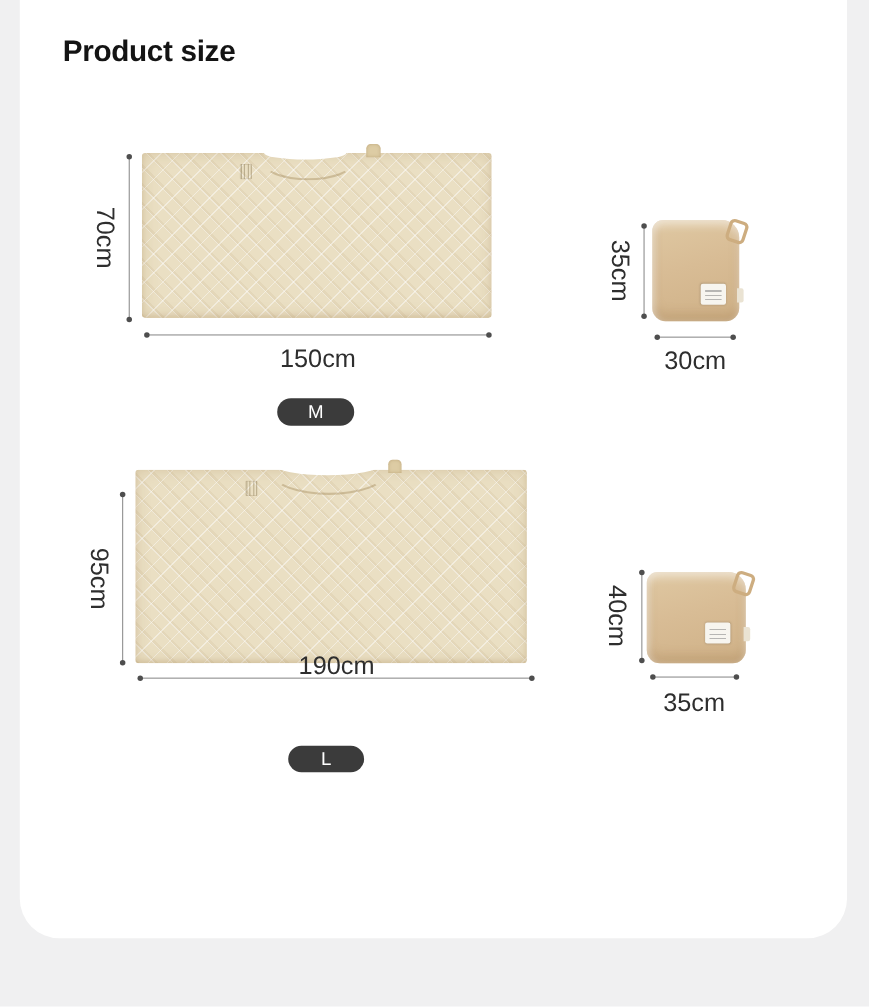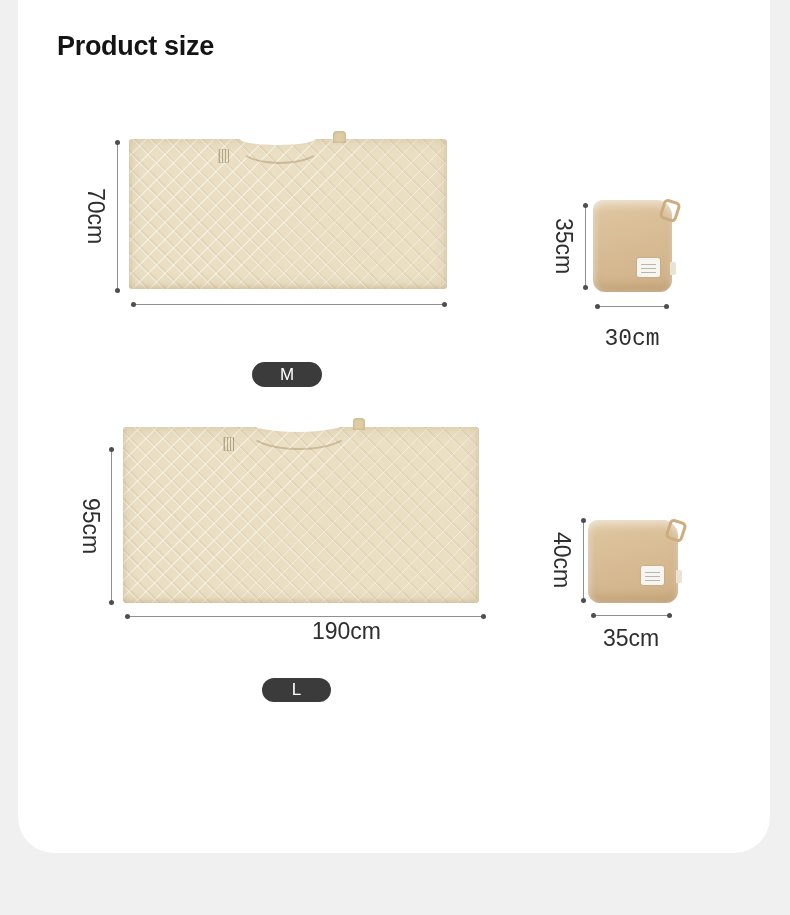--- a/index.html
+++ b/index.html
@@ -108,23 +108,23 @@
   .hline-lp{left:593px;top:615px;width:77px;}
   
   .dim-label{
     position:absolute;font-size:23px;color:#2e2e2e;text-align:center;white-space:nowrap;
   }
   .dim-label.v{width:80px;height:26px;line-height:26px;transform:rotate(90deg);}
   .dim-label.h{width:150px;height:28px;line-height:28px;}
   .vlabel-mb{left:56px;top:203px;}
   .hlabel-mb{left:214px;top:312px;}
   .vlabel-mp{left:524px;top:233px;}
-  .hlabel-mp{left:557px;top:325px;font-family:Liberation Mono, monospace;}
+  .hlabel-mp{left:557px;top:313px;}
   .vlabel-lb{left:51px;top:513px;}
-  .hlabel-lb{left:231px;top:617px;text-align:right;}
+  .hlabel-lb{left:231px;top:591px;}
   .vlabel-lp{left:522px;top:547px;}
   .hlabel-lp{left:556px;top:624px;}
   
   .badge{
     position:absolute;background:#3b3b3b;color:#ffffff;
     display:flex;align-items:center;justify-content:center;
     font-size:17px;border-radius:13px;
   }
   .badge-m{left:252px;top:362px;width:70px;height:25px;}
   .badge-l{left:262px;top:678px;width:69px;height:24px;}
@@ -144,20 +144,21 @@
 
   <div class="blanket blanket-m">
     <div class="dip dip-m"></div>
     <div class="crease crease-m"></div>
     <div class="hang-loop loop-m"></div>
     <div class="brand-tag tag-m"></div>
   </div>
   <div class="dline-v vline-mb"></div>
   <div class="dim-label v vlabel-mb">70cm</div>
   <div class="dline-h hline-mb"></div>
+  <div class="dim-label h hlabel-mb">150cm</div>
   <div class="badge badge-m">M</div>
 
   <div class="pouch pouch-m">
     <div class="pouch-loop pouch-loop-m"></div>
     <div class="pouch-label pouch-label-m">
       <div class="label-lines"></div>
     </div>
     <div class="pouch-tab pouch-tab-m"></div>
   </div>
   <div class="dline-v vline-mp"></div>

